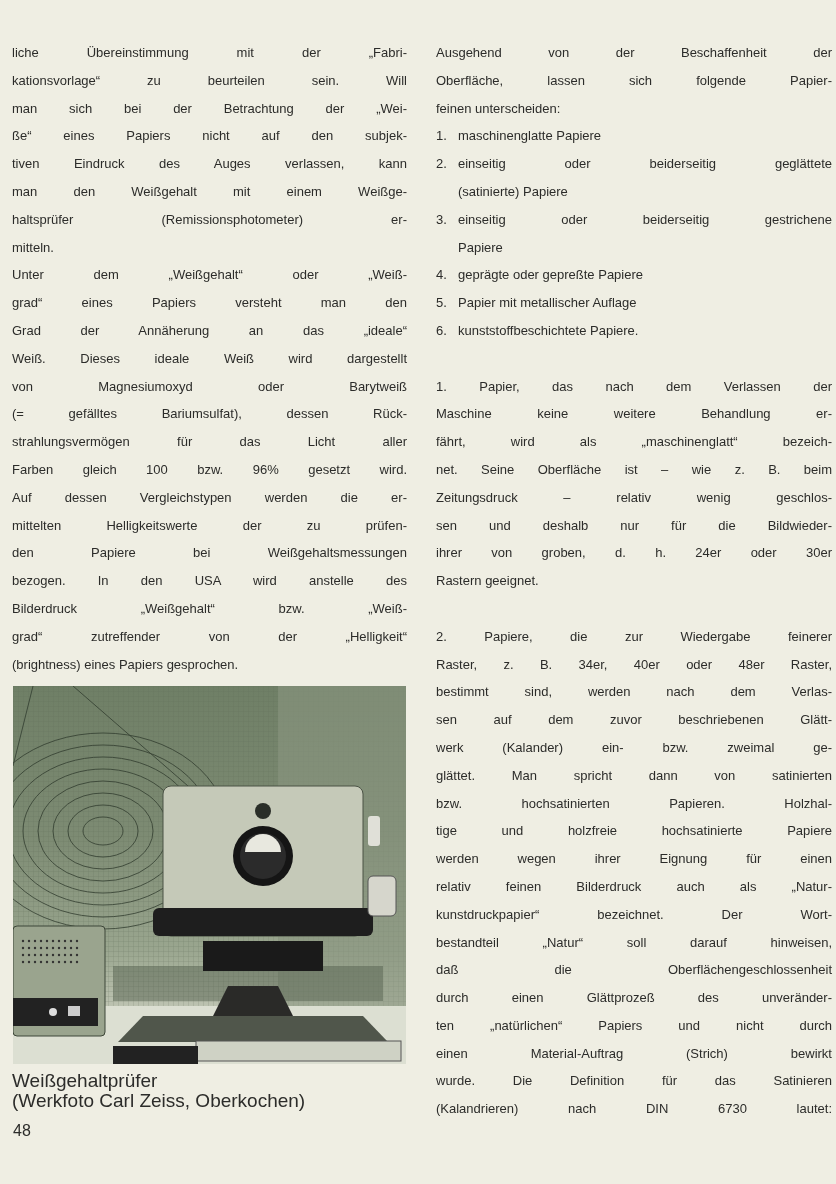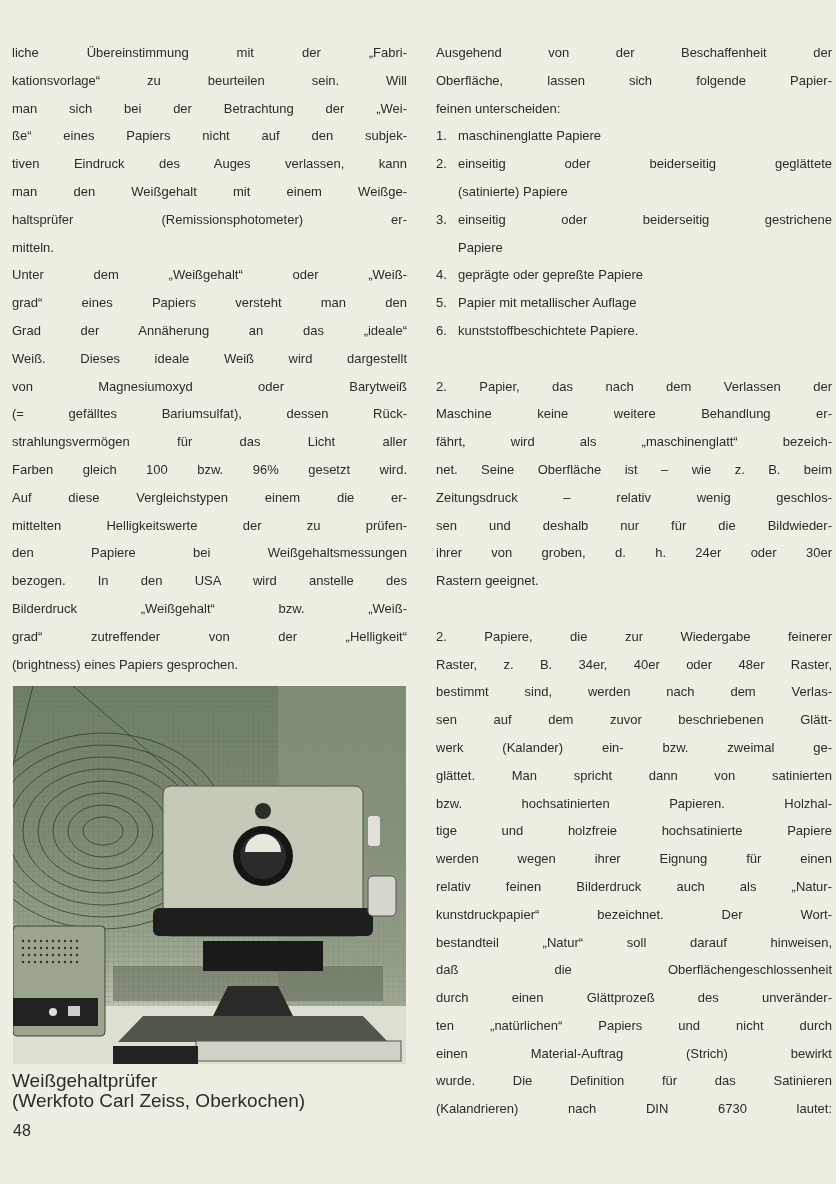--- a/index.html
+++ b/index.html
@@ -44,21 +44,21 @@
   </div>
   <div>
     <span class="ln j">Unter dem „Weißgehalt“ oder „Weiß-</span>
     <span class="ln j">grad“ eines Papiers versteht man den</span>
     <span class="ln j">Grad der Annäherung an das „ideale“</span>
     <span class="ln j">Weiß. Dieses ideale Weiß wird dargestellt</span>
     <span class="ln j">von Magnesiumoxyd oder Barytweiß</span>
     <span class="ln j">(= gefälltes Bariumsulfat), dessen Rück-</span>
     <span class="ln j">strahlungsvermögen für das Licht aller</span>
     <span class="ln j">Farben gleich 100 bzw. 96% gesetzt wird.</span>
-    <span class="ln j">Auf diese Vergleichstypen einem die er-</span>
+    <span class="ln j">Auf dessen Vergleichstypen werden die er-</span>
     <span class="ln j">mittelten Helligkeitswerte der zu prüfen-</span>
     <span class="ln j">den Papiere bei Weißgehaltsmessungen</span>
     <span class="ln j">bezogen. In den USA wird anstelle des</span>
     <span class="ln j">Bilderdruck „Weißgehalt“ bzw. „Weiß-</span>
     <span class="ln j">grad“ zutreffender von der „Helligkeit“</span>
     <span class="ln">(brightness) eines Papiers gesprochen.</span>
   </div>
 </div>
 
 <div class="photo" role="img" aria-label="Photograph of a whiteness tester (reflectance photometer) with a round meter window, standing on a pedestal base next to a control box with a perforated speaker grille">
@@ -183,21 +183,21 @@
       <span class="num ln">5.</span>
       <span class="txt ln">Papier mit metallischer Auflage</span>
     </div>
     <div class="li">
       <span class="num ln">6.</span>
       <span class="txt ln">kunststoffbeschichtete Papiere.</span>
     </div>
   </div>
   <div class="gap"></div>
   <div>
-    <span class="ln j">2. Papier, das nach dem Verlassen der</span>
+    <span class="ln j">1. Papier, das nach dem Verlassen der</span>
     <span class="ln j">Maschine keine weitere Behandlung er-</span>
     <span class="ln j">fährt, wird als „maschinenglatt“ bezeich-</span>
     <span class="ln j">net. Seine Oberfläche ist – wie z. B. beim</span>
     <span class="ln j">Zeitungsdruck – relativ wenig geschlos-</span>
     <span class="ln j">sen und deshalb nur für die Bildwieder-</span>
     <span class="ln j">ihrer von groben, d. h. 24er oder 30er</span>
     <span class="ln">Rastern geeignet.</span>
   </div>
   <div class="gap"></div>
   <div>

